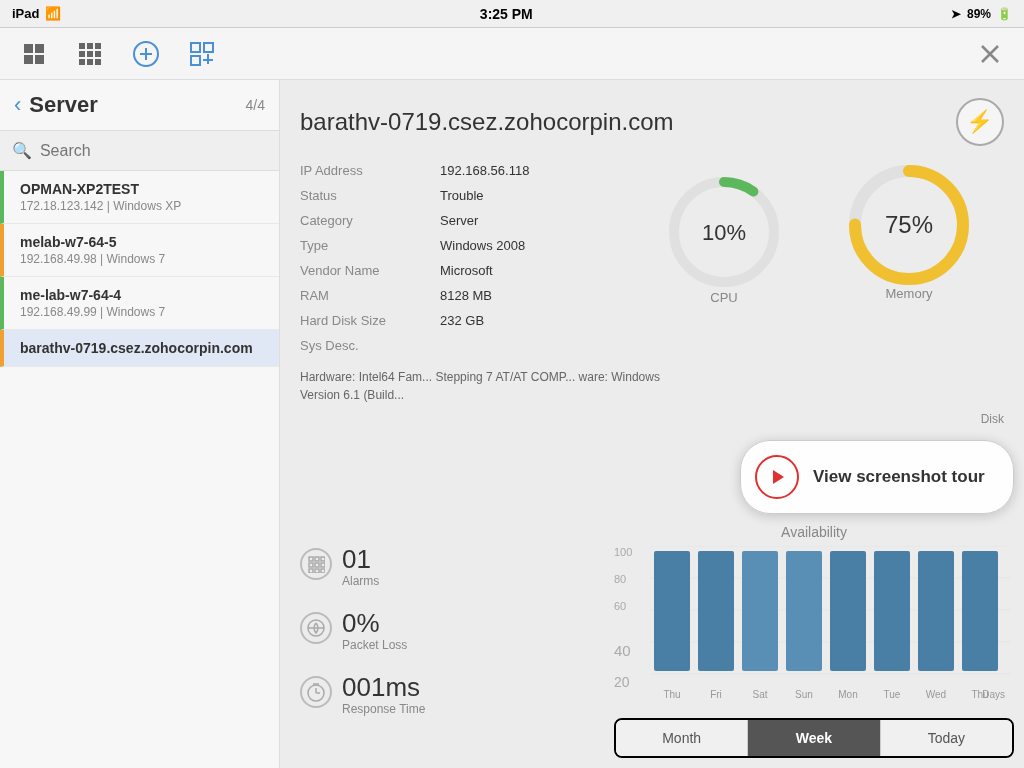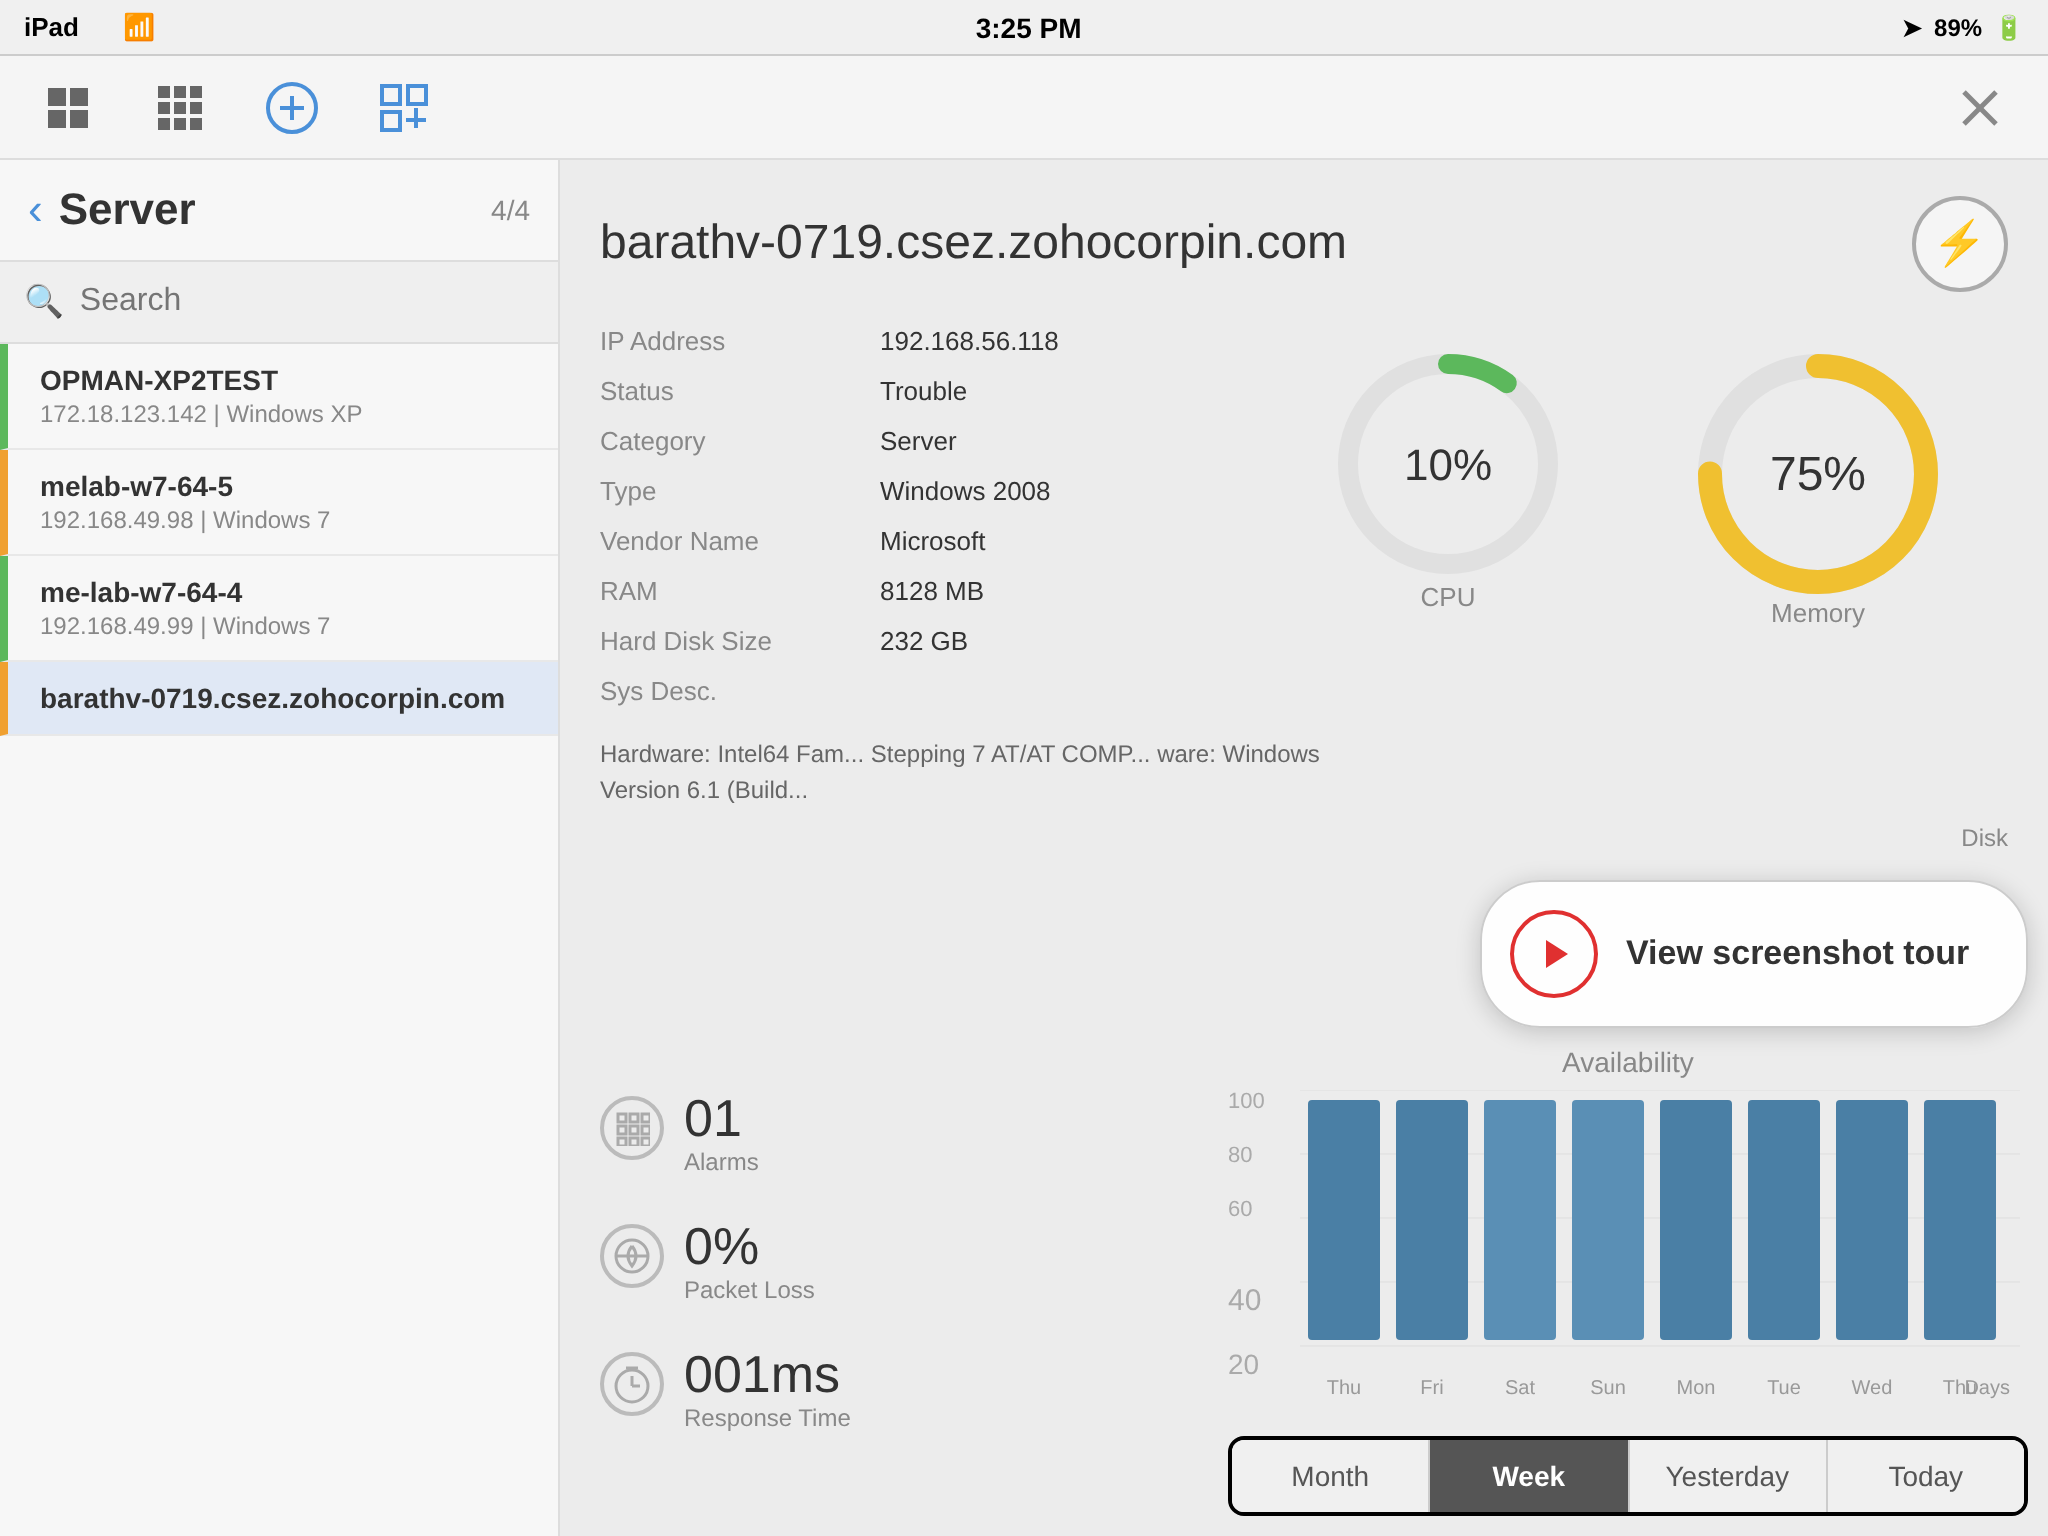--- a/index.html
+++ b/index.html
@@ -17,21 +17,21 @@
       background: #f0f0f0;
       height: 28px;
       display: flex;
       align-items: center;
       justify-content: space-between;
       padding: 0 12px;
       border-bottom: 1px solid #ccc;
       font-size: 13px;
       font-weight: 600;
     }
-    .status-left { display: flex; align-items: center; gap: 22px; }
+    .status-left { display: flex; align-items: center; gap: 6px; }
     .status-center { font-weight: 600; font-size: 14px; }
     .status-right { display: flex; align-items: center; gap: 6px; font-size: 12px; }
 
     
     .top-nav {
       background: #f5f5f5;
       height: 52px;
       display: flex;
       align-items: center;
       justify-content: space-between;
@@ -405,21 +405,21 @@
 
     <div style="position:absolute; top:92px; right:240px;">
       <svg width="120" height="120" viewBox="0 0 120 120">
         <circle cx="60" cy="60" r="50" fill="none" stroke="#e0e0e0" stroke-width="10"></circle>
         <circle cx="60" cy="60" r="50" fill="none" stroke="#5cb85c" stroke-width="10" stroke-dasharray="31.4 283.6" stroke-linecap="round" transform="rotate(-90 60 60)"></circle>
         <text x="60" y="68" text-anchor="middle" font-size="22" font-weight="400" fill="#333">10%</text>
       </svg>
       <div style="text-align:center; font-size:13px; color:#888; margin-top:-6px;">CPU</div>
     </div>
 
-    <div style="position:absolute; top:92px; right:50px;">
+    <div style="position:absolute; top:80px; right:50px;">
       <svg width="130" height="130" viewBox="0 0 130 130">
         <circle cx="65" cy="65" r="54" fill="none" stroke="#e0e0e0" stroke-width="12"></circle>
         <circle cx="65" cy="65" r="54" fill="none" stroke="#f0c030" stroke-width="12" stroke-dasharray="254.5 84.8" stroke-linecap="round" transform="rotate(-90 65 65)"></circle>
         <text x="65" y="73" text-anchor="middle" font-size="24" font-weight="400" fill="#333">75%</text>
       </svg>
       <div style="text-align:center; font-size:13px; color:#888; margin-top:-8px;">Memory</div>
     </div>
 
     <div class="screenshot-overlay">
       <div class="play-btn">
@@ -520,19 +520,18 @@
             <text x="330" y="152" text-anchor="middle" font-size="10" fill="#999">Thu</text>
 
             <text x="355" y="152" text-anchor="end" font-size="10" fill="#999">Days</text>
           </svg>
         </div>
       </div>
 
       <div class="chart-tabs">
         <div class="chart-tab">Month</div>
         <div class="chart-tab active">Week</div>
-        <div class="chart-tab">Yesterday</div>
         <div class="chart-tab">Today</div>
       </div>
     </div>
 
   </div>
 </div>
 
 </body></html>

